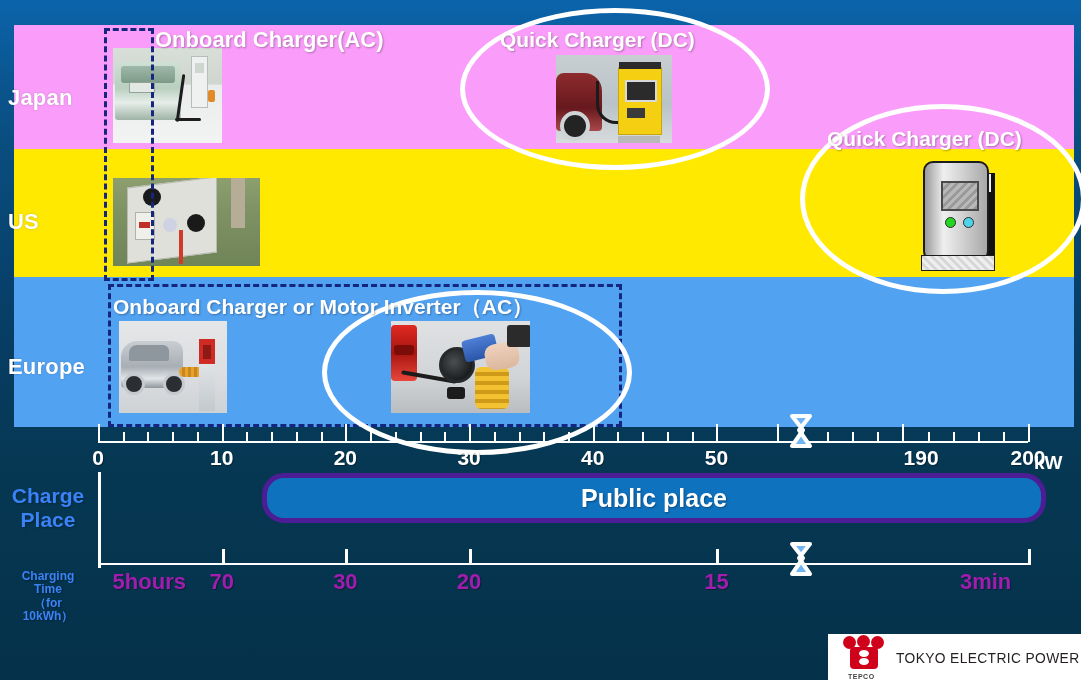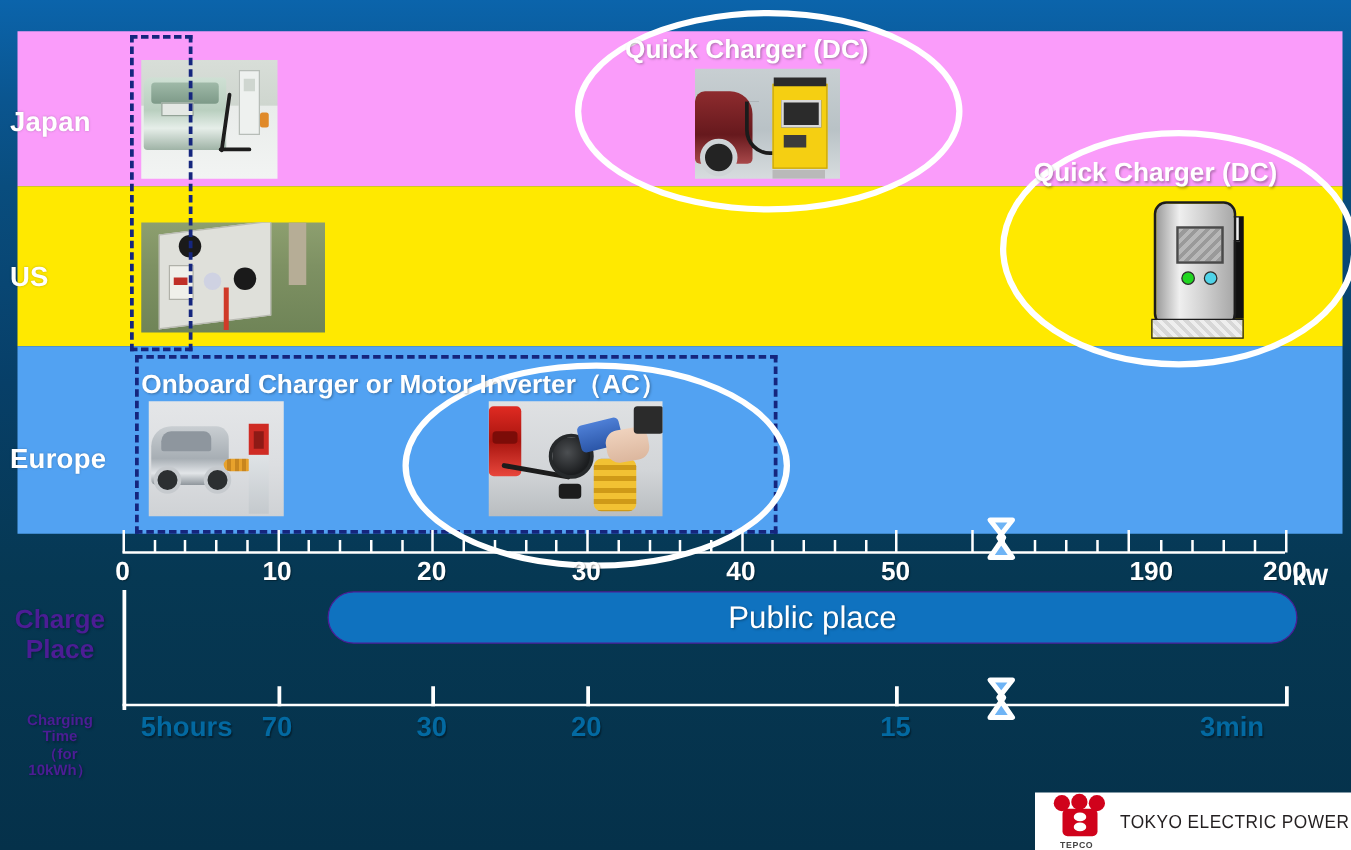--- a/index.html
+++ b/index.html
@@ -146,38 +146,38 @@
 
   .kwlabels{position:absolute;left:0;top:446px;width:1081px;height:26px;z-index:13;}
   .kwlabels b{position:absolute;color:#ffffff;font-size:21px;font-weight:bold;transform:translateX(-50%);
     text-shadow:1px 1px 1px rgba(0,0,0,.35);}
   .kwunit{position:absolute;left:1034px;top:452px;color:#fff;font-size:19px;font-weight:bold;z-index:13;}
 
   .axis-time{position:absolute;left:98px;top:563px;width:930px;height:2px;background:#ffffff;z-index:8;}
   .tickbar2{position:absolute;left:98px;top:549px;width:930px;height:16px;z-index:13;}
   .tickbar2 span{position:absolute;bottom:0;width:3px;height:16px;background:#ffffff;}
   .timelabels{position:absolute;left:0;top:569px;width:1081px;height:30px;z-index:13;}
-  .timelabels b{position:absolute;color:#0369a1;font-size:22px;font-weight:bold;transform:translateX(-50%);
+  .timelabels b{position:absolute;color:#a21caf;font-size:22px;font-weight:bold;transform:translateX(-50%);
     text-shadow:1px 1px 1px rgba(0,0,0,.35);}
   .vline{position:absolute;left:98px;top:472px;width:3px;height:96px;background:#ffffff;z-index:8;}
 
   
   .brk{position:absolute;z-index:14;color:#ffffff;font-weight:bold;
        font-size:40px;line-height:1;-webkit-text-stroke:0;}
   .brk svg{display:block;}
 
   
-  .rowlab{position:absolute;color:#4c1d95;font-weight:bold;text-align:center;z-index:13;
+  .rowlab{position:absolute;color:#3b82f6;font-weight:bold;text-align:center;z-index:13;
     text-shadow:1px 1px 2px rgba(0,0,0,.30);line-height:1.12;}
   .rl-place{left:0;top:484px;width:96px;font-size:21px;}
   .rl-time{left:0;top:570px;width:96px;font-size:12px;}
 
   
-  .pill{position:absolute;background:#0f72bf;border:1px solid #4c1d95;border-radius:22px;
-    color:#ffffff;font-weight:normal;display:flex;align-items:center;justify-content:center;z-index:13;
+  .pill{position:absolute;background:#0f72bf;border:5px solid #4c1d95;border-radius:22px;
+    color:#ffffff;font-weight:bold;display:flex;align-items:center;justify-content:center;z-index:13;
     text-shadow:1px 1px 2px rgba(0,0,0,.35);}
   .pill-public{left:262px;top:473px;width:774px;height:40px;font-size:25px;}
   .pill-home{left:107px;top:514px;width:231px;height:40px;font-size:22px;}
 
   
   .tepco{position:absolute;left:828px;top:634px;width:253px;height:46px;background:#ffffff;z-index:20;
     display:flex;align-items:center;}
   .tepco .mark{position:relative;width:48px;height:44px;flex:0 0 48px;margin-left:12px;}
   .tepco .dot{position:absolute;width:13px;height:13px;border-radius:50%;background:#d0021b;}
   .tepco .d1{left:3px;top:1px;}
@@ -277,20 +277,21 @@
     <div class="base"></div>
   </div>
 
   <div class="dash dash-ac"></div>
   <div class="dash dash-eu"></div>
 
   <div class="ell ell-jp"></div>
   <div class="ell ell-us"></div>
   <div class="ell ell-eu"></div>
 
+  <div class="callout co-onboard">Onboard Charger(AC)</div>
   <div class="callout co-qc1">Quick Charger (DC)</div>
   <div class="callout co-qc2">Quick Charger (DC)</div>
   <div class="callout co-eu">Onboard Charger or Motor Inverter（AC）</div>
 
   <div class="axis-kw"></div>
   <div class="tickbar" id="kwticks">
       <span class="tick-l" style="left: 0%;"></span>
       <span class="tick-s" style="left: 2.66%;"></span>
       <span class="tick-s" style="left: 5.32%;"></span>
       <span class="tick-s" style="left: 7.98%;"></span>

